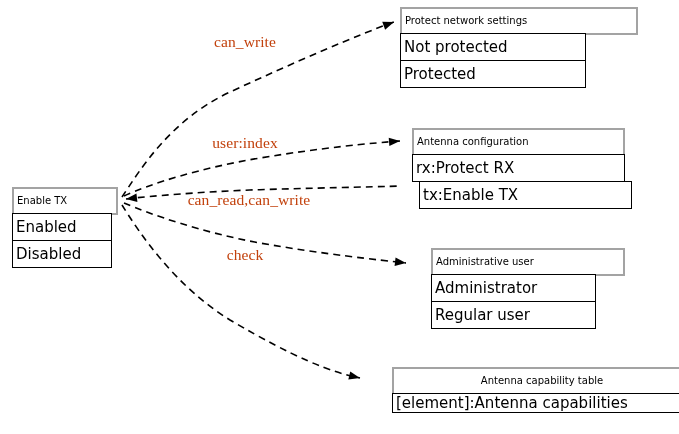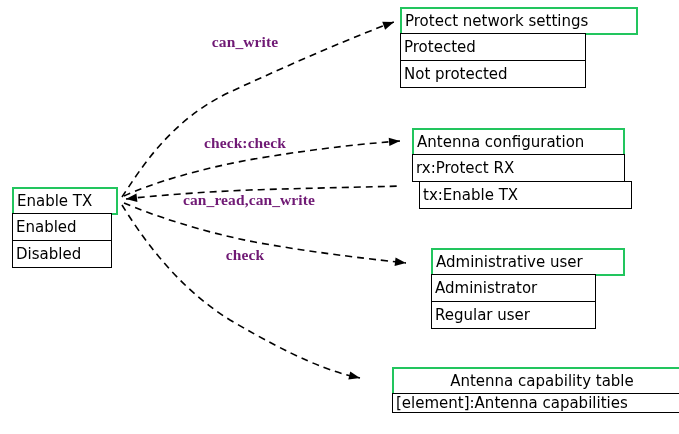--- a/index.html
+++ b/index.html
@@ -29,36 +29,35 @@
     font-size:15px;
     line-height:1;
     color:#000000;
     white-space:nowrap;
     display:flex;
     align-items:center;
     padding:0 3px;
     position:relative;
   }
   .cell.head{
-    border:2px solid #22c55e;
-    font-size:15px;
+    border:2px solid #a3a3a3;
+    font-size:10px;
   }
   .cell.center{ justify-content:center; }
   .cell + .cell{ margin-top:-1px; }
   .cell.head + .cell{ margin-top:-2px; }
 
   .edge-label{
     position:absolute;
     font-family:"Liberation Serif", serif;
     font-size:15.5px;
-    color:#701a75;
+    color:#c2410c;
     white-space:nowrap;
     transform:translate(-50%,-50%);
     letter-spacing:0.1px;
-    font-weight:bold;
   }
 </style>
 </head>
 <body>
 
 <div id="stage">
 
   <svg id="edges" viewBox="0 0 679 434" xmlns="http://www.w3.org/2000/svg">
       <path d="M122,197 C140,170 170,120 230,92 C295,62 360,34 394,22" fill="none" stroke="#000000" stroke-width="1.6" stroke-dasharray="7,5"></path>
       <polygon points="394,22 385.1175986854911,29.729356175517474 382.226503819349,21.842558950092766" fill="#000000"></polygon>
@@ -73,38 +72,38 @@
     </svg>
 
   <div id="nodes">
       <div class="node" style="left: 12px; top: 187px;">
         <div class="cell head" style="width: 106px; height: 28px;">Enable TX</div>
         <div class="cell" style="width: 100px; height: 28px;">Enabled</div>
         <div class="cell" style="width: 100px; height: 28px;">Disabled</div>
       </div>
       <div class="node" style="left: 400px; top: 7px;">
         <div class="cell head" style="width: 238px; height: 28px;">Protect network settings</div>
+        <div class="cell" style="width: 186px; height: 28px;">Not protected</div>
         <div class="cell" style="width: 186px; height: 28px;">Protected</div>
-        <div class="cell" style="width: 186px; height: 28px;">Not protected</div>
       </div>
       <div class="node" style="left: 412px; top: 128px; border-radius: 28px;">
         <div class="cell head" style="width: 213px; height: 28px;">Antenna configuration</div>
         <div class="cell" style="width: 213px; height: 28px;">rx:Protect RX</div>
         <div class="cell" style="width: 213px; height: 28px; margin-left: 7px;">tx:Enable TX</div>
       </div>
       <div class="node" style="left: 418px; top: 248px; padding-left: 13px;">
         <div class="cell head" style="width: 194px; height: 28px;">Administrative user</div>
         <div class="cell" style="width: 165px; height: 28px;">Administrator</div>
         <div class="cell" style="width: 165px; height: 28px;">Regular user</div>
       </div>
       <div class="node" style="left: 392px; top: 367px;">
         <div class="cell head center" style="width: 300px; height: 28px;">Antenna capability table</div>
         <div class="cell" style="width: 300px; height: 20px;">[element]:Antenna capabilities</div>
       </div>
     </div>
   <div id="labels">
       <div class="edge-label" style="left: 245px; top: 42px;">can_write</div>
-      <div class="edge-label" style="left: 245px; top: 143px;">check:check</div>
+      <div class="edge-label" style="left: 245px; top: 143px;">user:index</div>
       <div class="edge-label" style="left: 249px; top: 200px;">can_read,can_write</div>
       <div class="edge-label" style="left: 245px; top: 255px;">check</div>
     </div>
 
 </div>
 
 </body></html>

